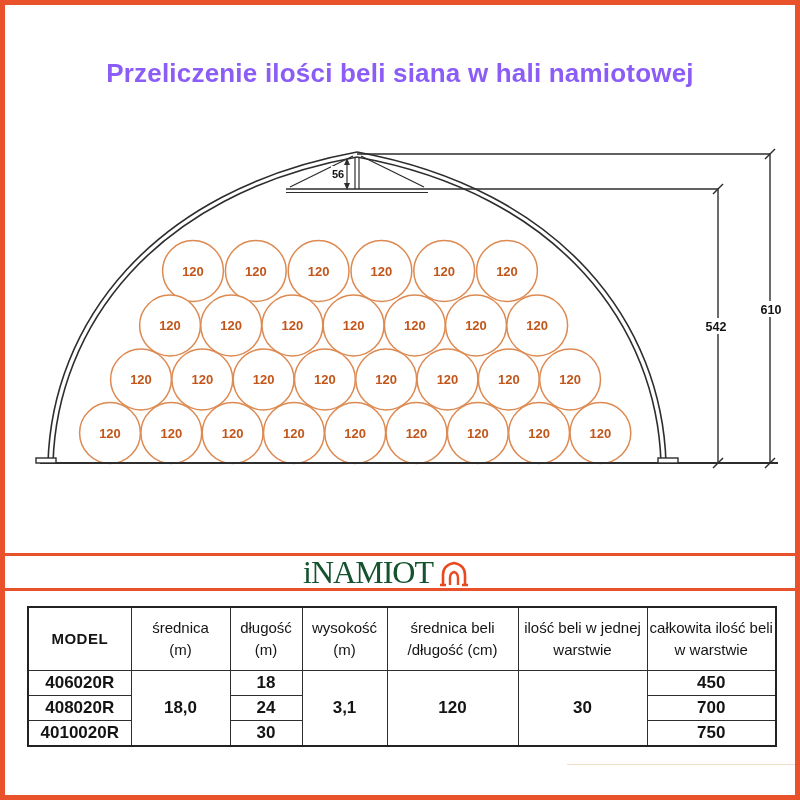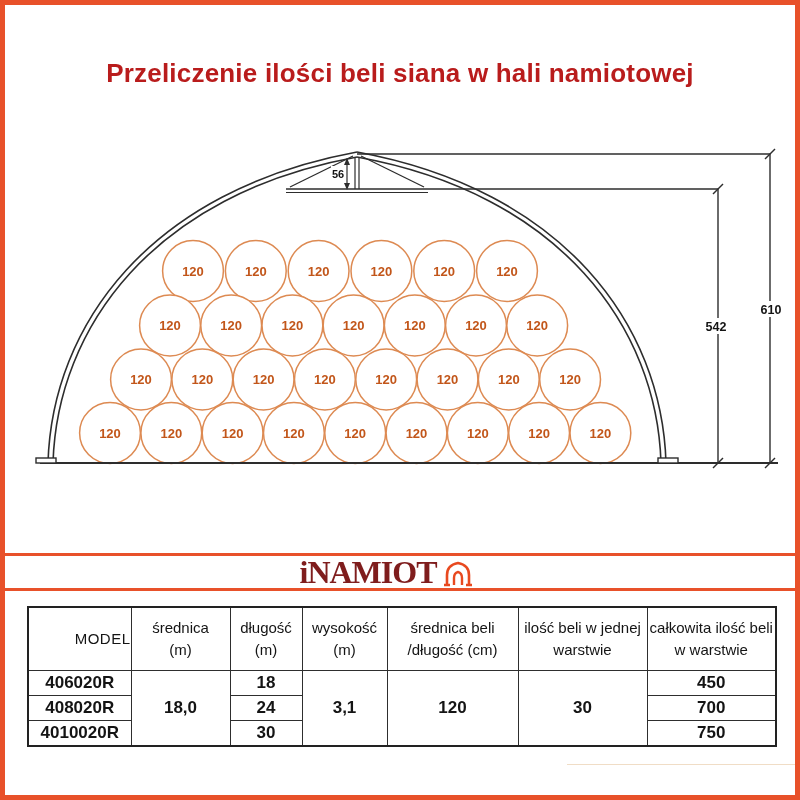--- a/index.html
+++ b/index.html
@@ -5,47 +5,47 @@
   html,body{margin:0;padding:0;}
   body{
     width:800px;height:800px;position:relative;background:#ffffff;
     font-family:"Liberation Sans",sans-serif;overflow:hidden;
   }
   .frame{
     position:absolute;inset:0;border:5px solid #e8512a;pointer-events:none;z-index:50;
   }
   .page-title{
     position:absolute;top:58px;left:0;width:800px;text-align:center;
-    font-size:26px;font-weight:bold;color:#b91c1c;letter-spacing:.2px;
+    font-size:26px;font-weight:bold;color:#8b5cf6;letter-spacing:.2px;
   }
   .diagram-svg{position:absolute;left:0;top:0;width:800px;height:800px;}
   .band-line{position:absolute;left:5px;width:790px;background:#e8512a;}
   .band-line.top{top:553px;height:3px;}
   .band-line.bottom{top:588px;height:3px;}
   .brand{
     position:absolute;top:556px;left:0;width:800px;height:32px;
     display:flex;align-items:center;justify-content:center;transform:translateX(-14px);
   }
   .brand-text{
-    font-family:"Liberation Serif",serif;font-weight:bold;font-size:32px;color:#7f1d1d;
+    font-family:"Liberation Serif",serif;font-weight:normal;font-size:32px;color:#14532d;
     letter-spacing:-1px;line-height:1;
   }
   .brand-icon{margin-left:6px;margin-top:2px;}
   .faint-line{position:absolute;left:567px;top:764px;width:228px;height:1px;background:#f0ddc6;}
   table.spec{
     position:absolute;left:27px;top:606px;width:748px;
     border-collapse:collapse;table-layout:fixed;
   }
   table.spec td,table.spec th{
     border:1.6px solid #2e2e2e;text-align:center;vertical-align:middle;
     padding:0;color:#141414;overflow:hidden;
   }
   table.spec{border:2px solid #222;}
   th.hdr{height:62px;font-size:15px;font-weight:normal;line-height:1.5;}
-  th.hdr.model{font-weight:normal;letter-spacing:.5px;text-align:right;}
+  th.hdr.model{font-weight:bold;letter-spacing:.5px;}
   td.model{font-weight:bold;font-size:17px;}
   td.val{font-size:17px;font-weight:bold;}
   tr.datarow{height:25px;}
 </style>
 </head>
 <body>
 
 <div class="frame"></div>
 
 <div class="page-title">Przeliczenie ilości beli siana w hali namiotowej</div>

